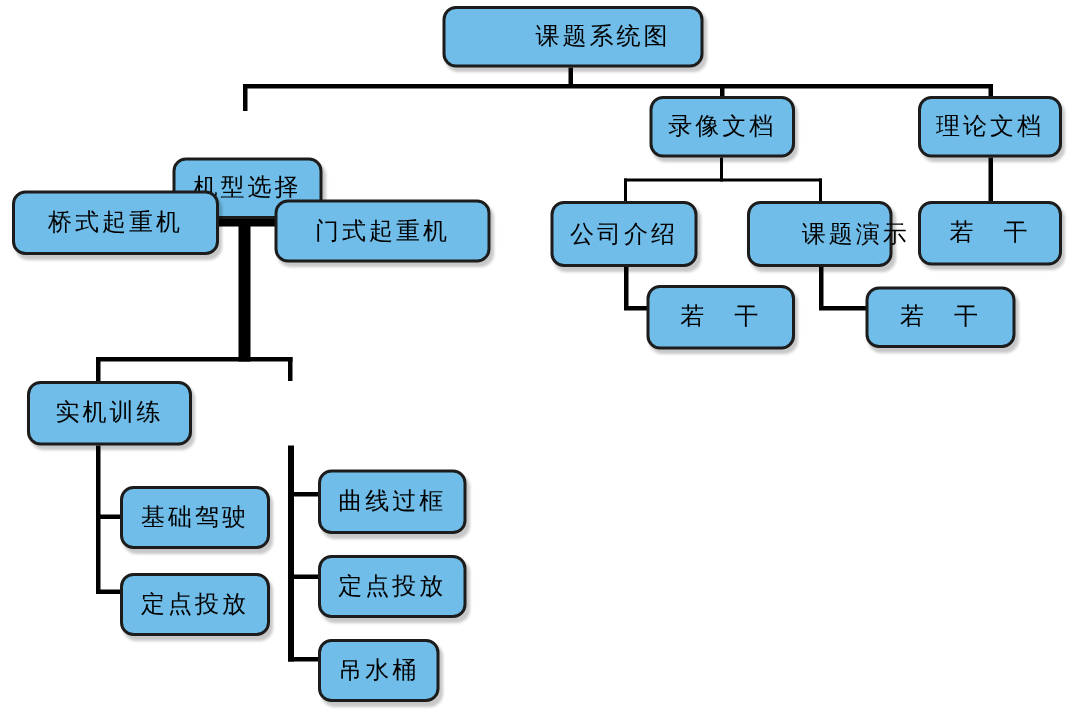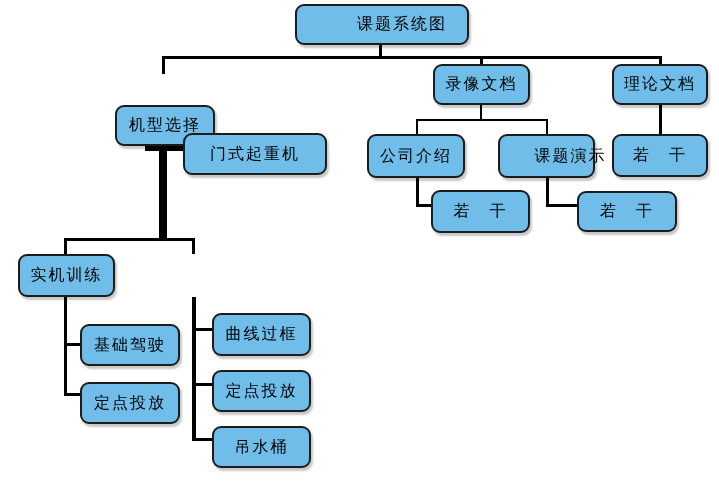--- a/index.html
+++ b/index.html
@@ -73,43 +73,44 @@
   <div class="line" style="left:416px;top:178px;width:3px;height:28px;"></div>
   <div class="line" style="left:416px;top:204px;width:16px;height:3px;"></div>
 
   <div class="line" style="left:546px;top:178px;width:3px;height:28px;"></div>
   <div class="line" style="left:546px;top:204px;width:32px;height:3px;"></div>
 
   <div class="node" style="left:295px;top:4px;width:174px;height:41px;padding-left:40px;">课题系统图</div>
 
   <div class="node" style="left:115px;top:73px;width:100px;height:41px;margin-top:32px;">机型选择</div>
 
+  <div class="node" style="left:8px;top:127px;width:138px;height:43px;">桥式起重机</div>
 
   <div class="node" style="left:183px;top:133px;width:144px;height:42px;text-align:right;">门式起重机</div>
 
   <div class="node" style="left:433px;top:64px;width:97px;height:41px;">录像文档</div>
 
   <div class="node" style="left:612px;top:64px;width:96px;height:41px;">理论文档</div>
 
   <div class="node" style="left:367px;top:134px;width:98px;height:44px;">公司介绍</div>
 
   <div class="node" style="left:498px;top:134px;width:97px;height:44px;padding-left:48px;">课题演示</div>
 
   <div class="node" style="left:612px;top:134px;width:96px;height:43px;">若　干</div>
 
   <div class="node" style="left:431px;top:190px;width:99px;height:43px;">若　干</div>
 
   <div class="node" style="left:577px;top:191px;width:100px;height:41px;">若　干</div>
 
-  <div class="node" style="left:18px;top:254px;width:97px;height:43px;">实机训练</div>
+  <div class="node" style="left:18px;top:254px;width:110px;height:43px;">实机训练</div>
 
 
   <div class="node" style="left:80px;top:324px;width:100px;height:42px;">基础驾驶</div>
 
   <div class="node" style="left:212px;top:313px;width:99px;height:43px;">曲线过框</div>
 
   <div class="node" style="left:80px;top:382px;width:100px;height:42px;">定点投放</div>
 
   <div class="node" style="left:212px;top:370px;width:99px;height:42px;">定点投放</div>
 
-  <div class="node" style="left:212px;top:426px;width:99px;height:42px;">吊水桶</div>
+  <div class="node" style="left:212px;top:426px;width:81px;height:42px;">吊水桶</div>
 
 </div>
 
 </body></html>

